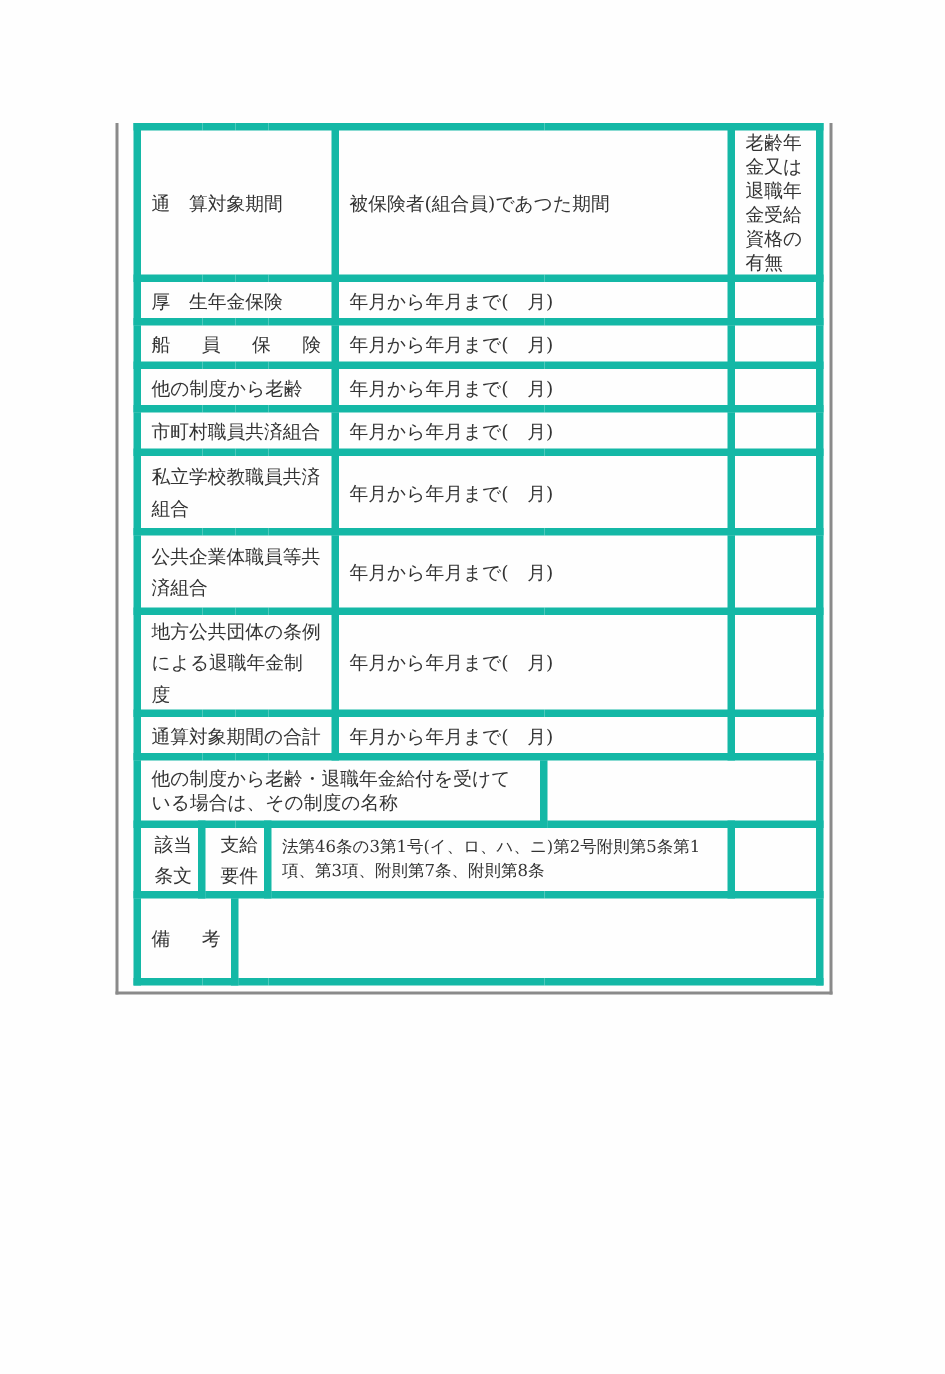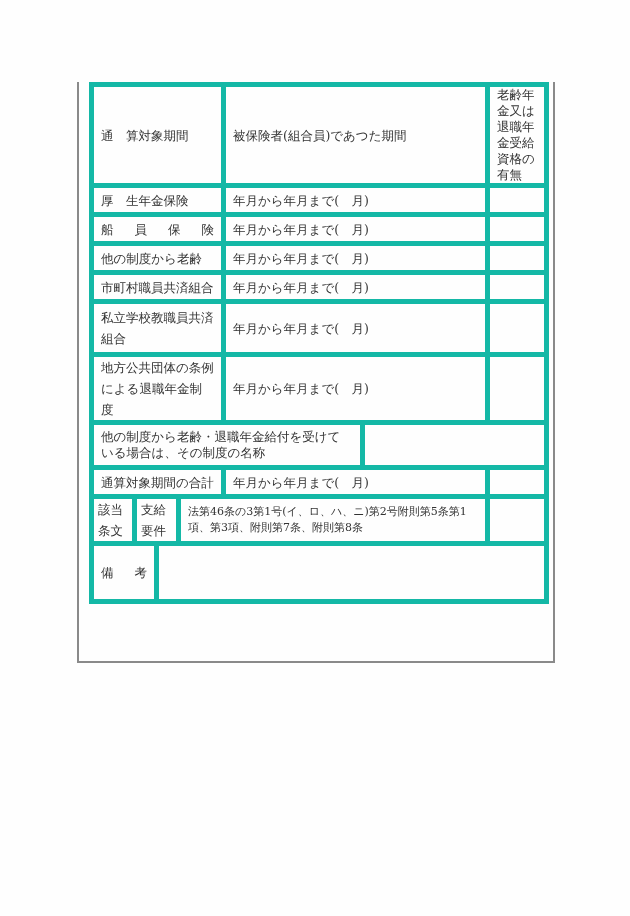--- a/index.html
+++ b/index.html
@@ -7,21 +7,21 @@
          font-family: "DejaVu Serif", "Liberation Serif", serif; color: #333; }
   .frame { position: absolute; left: 77px; top: 82px; width: 478px; height: 581px;
            border-left: 2px solid #8a8a8a; border-right: 2px solid #8a8a8a;
            border-bottom: 2px solid #8a8a8a; box-sizing: border-box; }
   table.form { position: absolute; left: 89px; top: 82px; width: 455px;
                border-collapse: collapse; table-layout: fixed; font-size: 12.5px; }
   table.form td { border: 5px solid #14b8a6; padding: 0 7px; vertical-align: middle;
                   line-height: 21px; }
   .spread { display: flex; justify-content: space-between; }
   .tight { line-height: 16px !important; }
-  .small { font-size: 12.5px; line-height: 21px; text-align: left; padding: 0 4px !important; margin-top: 36px; }
+  .small { font-size: 12.5px; line-height: 21px; text-align: right; padding: 0 4px !important; margin-top: 36px; }
 </style>
 </head>
 <body>
 
 <div class="frame"></div>
 
 <table class="form">
   <colgroup>
     <col style="width:43px">
       <col style="width:22px">
@@ -62,33 +62,38 @@
   <tr style="height:29px">
     <td colspan="4">市町村職員共済組合</td>
     <td colspan="2">年月から年月まで(　月)</td>
     <td></td>
   </tr>
   <tr style="height:53px">
     <td colspan="4">私立学校教職員共済組合</td>
     <td colspan="2">年月から年月まで(　月)</td>
     <td></td>
   </tr>
+  <tr style="height:53px">
+    <td colspan="4">公共企業体職員等共済組合</td>
+    <td colspan="2">年月から年月まで(　月)</td>
+    <td></td>
+  </tr>
   <tr style="height:40px">
     <td colspan="4">地方公共団体の条例による退職年金制度</td>
+    <td colspan="2">年月から年月まで(　月)</td>
+    <td></td>
+  </tr>
+  <tr style="height:29px">
+    <td colspan="4">通算対象期間の合計</td>
     <td colspan="2">年月から年月まで(　月)</td>
     <td></td>
   </tr>
   <tr style="height:45px">
     <td colspan="5" class="tight">他の制度から老齢・退職年金給付を受けている場合は、その制度の名称</td>
     <td colspan="2"></td>
-  </tr>
-  <tr style="height:29px">
-    <td colspan="4">通算対象期間の合計</td>
-    <td colspan="2">年月から年月まで(　月)</td>
-    <td></td>
   </tr>
   <tr style="height:45px">
     <td class="small">
       <div>該当</div>
           <div>条文</div>
     </td>
     <td colspan="2" class="small">
       <div>支給</div>
           <div>要件</div>
     </td>

